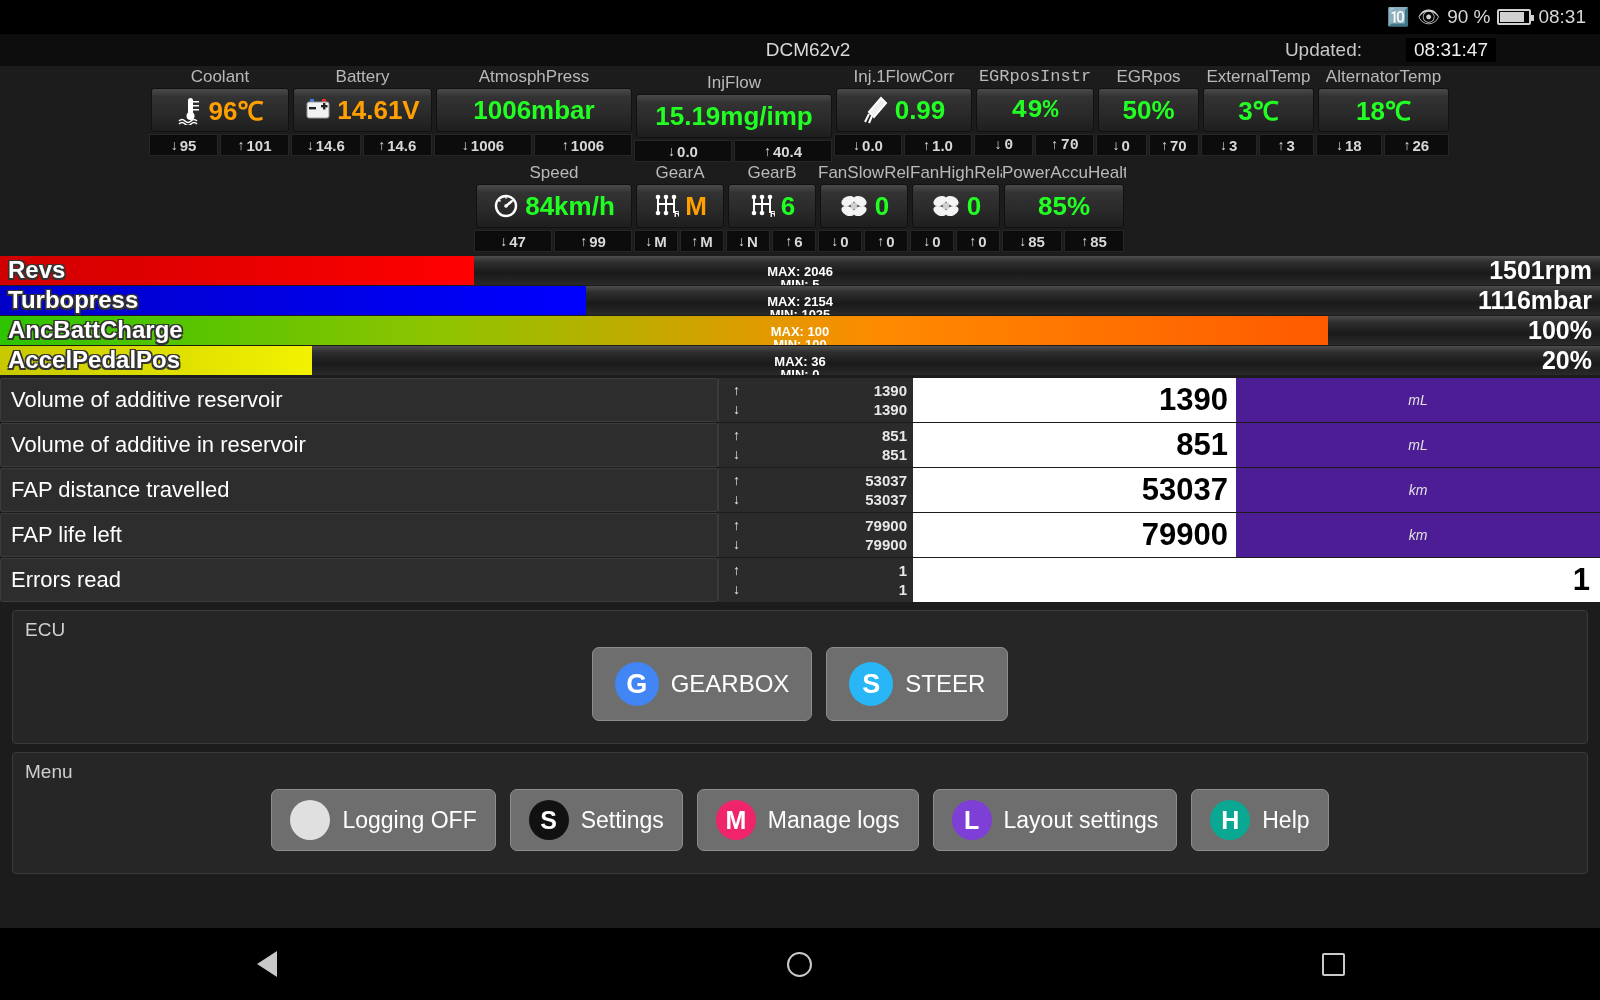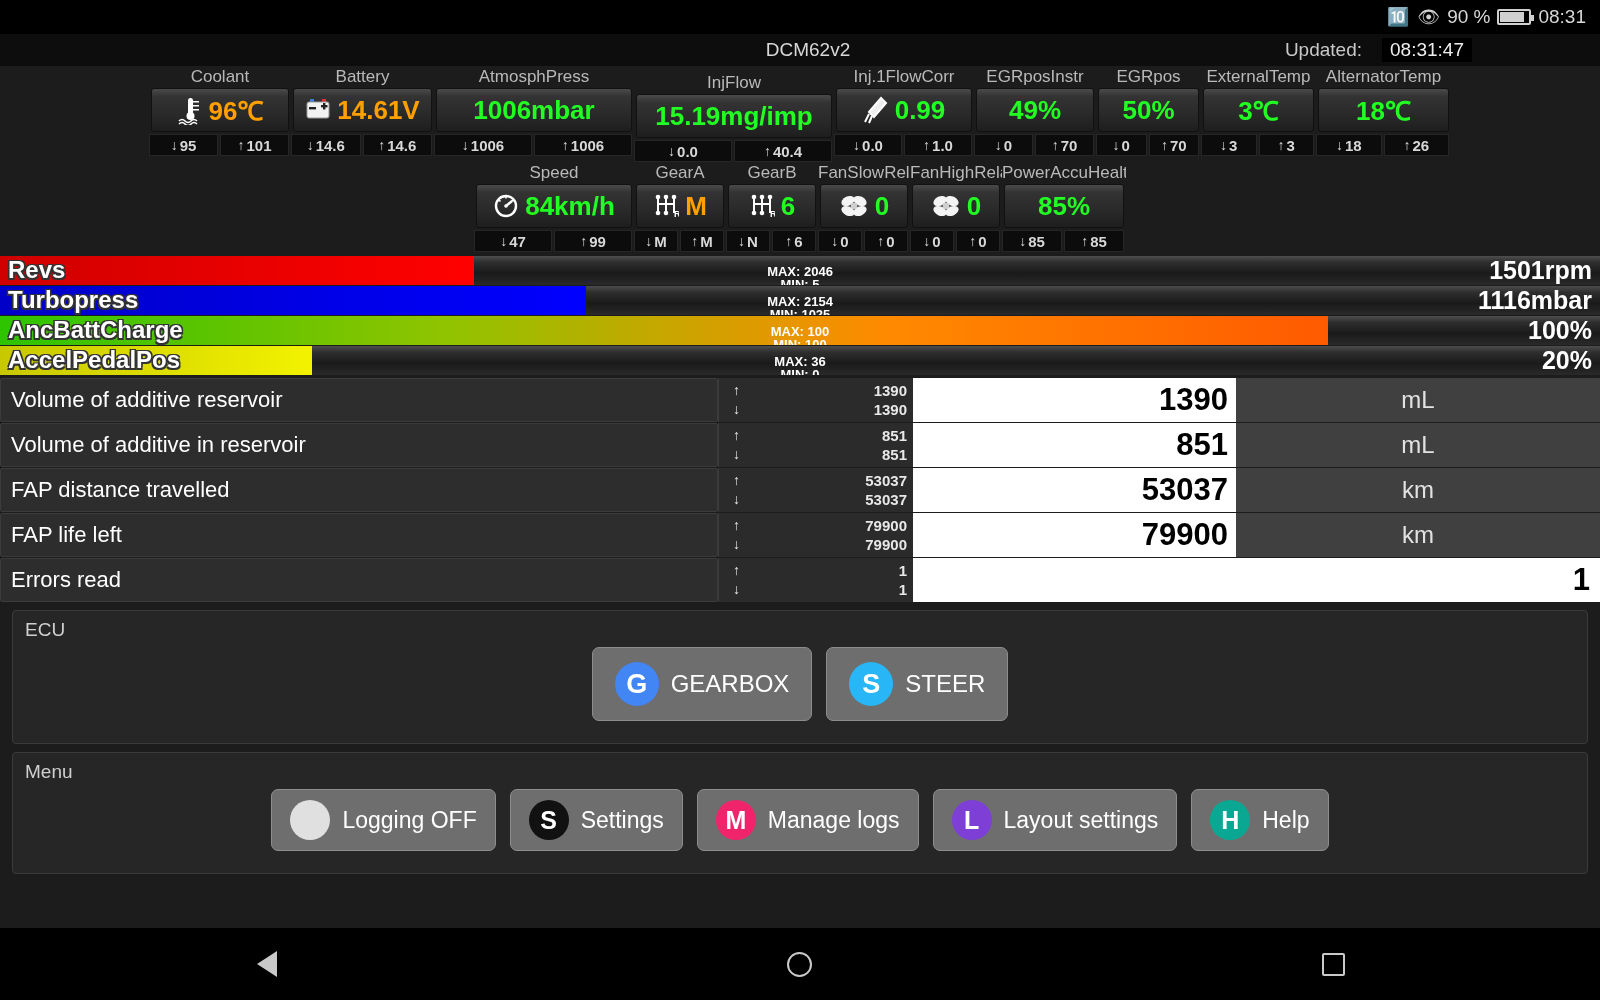--- a/index.html
+++ b/index.html
@@ -26,21 +26,21 @@
     content:""; position:absolute; right:-5px; top:4px; width:3px; height:6px; background:#d0d0d0;
   }
   .battfill { position:absolute; left:1px; top:1px; bottom:1px; width:80%; background:#d0d0d0; }
 
   
   .titlerow {
     height: 32px; background:#0d0d0d; position: relative; color:#d8d8d8; font-size:19px;
   }
   .ecu-name { position:absolute; left:16px; right:0; text-align:center; top:5px; }
   .upd-label { position:absolute; right:238px; top:5px; color:#c8c8c8; }
-  .upd-val { position:absolute; right:128px; top:4px; background:#000; color:#eee; padding:1px 8px; }
+  .upd-val { position:absolute; right:104px; top:4px; background:#000; color:#eee; padding:1px 8px; }
 
   
   .gaugeband { background:#1c1c1c; display:flex; justify-content:center; }
   .gaugeband.row1 { padding-top:0; }
   .gset { display:flex; }
   .gcell { display:flex; flex-direction:column; }
   .glabel {
     text-align:center; color:#b9b9b9; font-size:17px; height:22px; line-height:22px;
     white-space:nowrap; overflow:hidden;
   }
@@ -99,22 +99,22 @@
   .dmm {
     width:195px; background:#2b2b2b; display:flex; flex-direction:column;
     justify-content:center; padding:2px 6px 2px 14px; border-left:1px solid #3a3a3a;
   }
   .dmmline { display:flex; justify-content:space-between; color:#e8e8e8; font-size:15px; font-weight:bold; line-height:19px; }
   .dval {
     flex: 0 0 323px; background:#fff; color:#000; font-size:31px; font-weight:bold;
     display:flex; align-items:center; justify-content:flex-end; padding-right:8px;
   }
   .dunit {
-    flex:1; background:#404040; color:#e2e2e2; font-size:24px;
-    display:flex; align-items:center; justify-content:center;
+    flex:1; background:#4c1d95; color:#e2e2e2; font-size:14px;
+    display:flex; align-items:center; justify-content:center;font-style:italic;
   }
   .drow.wide .dval { flex:1 1 auto; padding-right:10px; }
 
   
   .panel {
     margin:8px 12px 0 12px; background:#262626; border:1px solid #3a3a3a; border-radius:4px;
     position:relative;
   }
   .panel .ptitle { position:absolute; left:12px; top:8px; color:#cfcfcf; font-size:19px; }
   .panel .pbody { display:flex; justify-content:center; align-items:center; gap:14px; padding:36px 0 22px 0; }
@@ -231,21 +231,21 @@
                 <path d="M9 21 L6 28"></path>
               </g>
             </svg>
             <span>0.99</span>
           </div>
           <div class="gminmax">
             <div class="mm"><span class="arr">↓</span>0.0</div>
             <div class="mm"><span class="arr">↑</span>1.0</div>
           </div>
         </div>
-        <div class="gcell" style="width: 122px;">
+        <div class="gcell" style="width: 122px; font-family: Liberation Mono, monospace;">
           <div class="glabel">EGRposInstr</div>
           <div class="gval green">
             <span>49%</span>
           </div>
           <div class="gminmax">
             <div class="mm"><span class="arr">↓</span>0</div>
             <div class="mm"><span class="arr">↑</span>70</div>
           </div>
         </div>
         <div class="gcell" style="width: 105px;">

